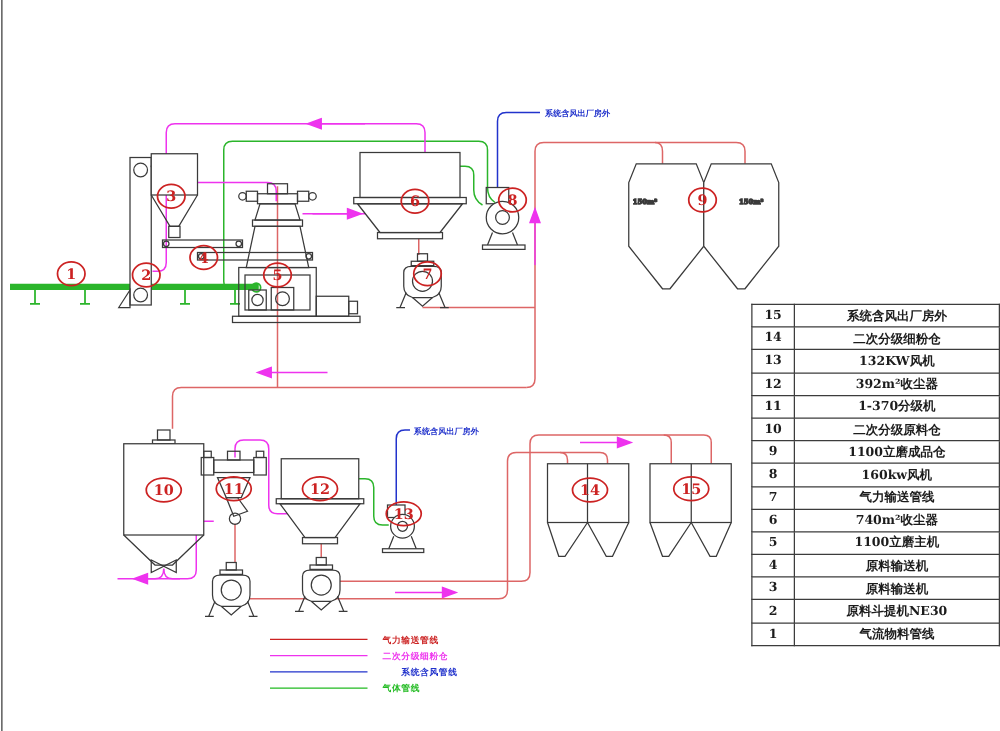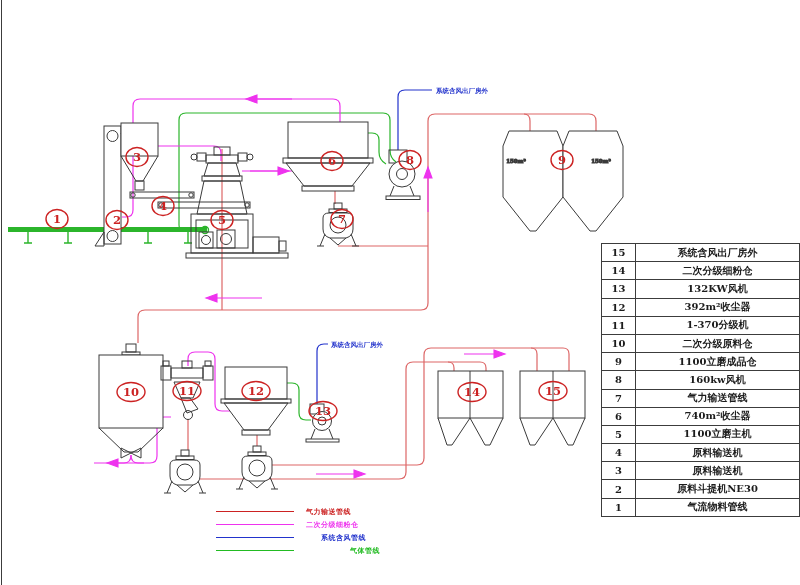--- a/index.html
+++ b/index.html
@@ -368,16 +368,16 @@
       <div class="lrow">
         <span class="lline" style="background: rgb(238, 51, 238);"></span>
         <span class="llabel" style="color: rgb(238, 51, 238);">二次分级细粉仓</span>
       </div>
       <div class="lrow">
         <span class="lline" style="background: rgb(34, 51, 204);"></span>
         <span class="llabel" style="color: rgb(34, 51, 204); margin-left: 15px;">系统含风管线</span>
       </div>
       <div class="lrow">
         <span class="lline" style="background: rgb(34, 187, 34);"></span>
-        <span class="llabel" style="color: rgb(34, 187, 34); margin-left: 44px;">气体管线</span>
+        <span class="llabel" style="color: rgb(34, 187, 34);">气体管线</span>
       </div>
     </div>
 </div>
 
 </body></html>

